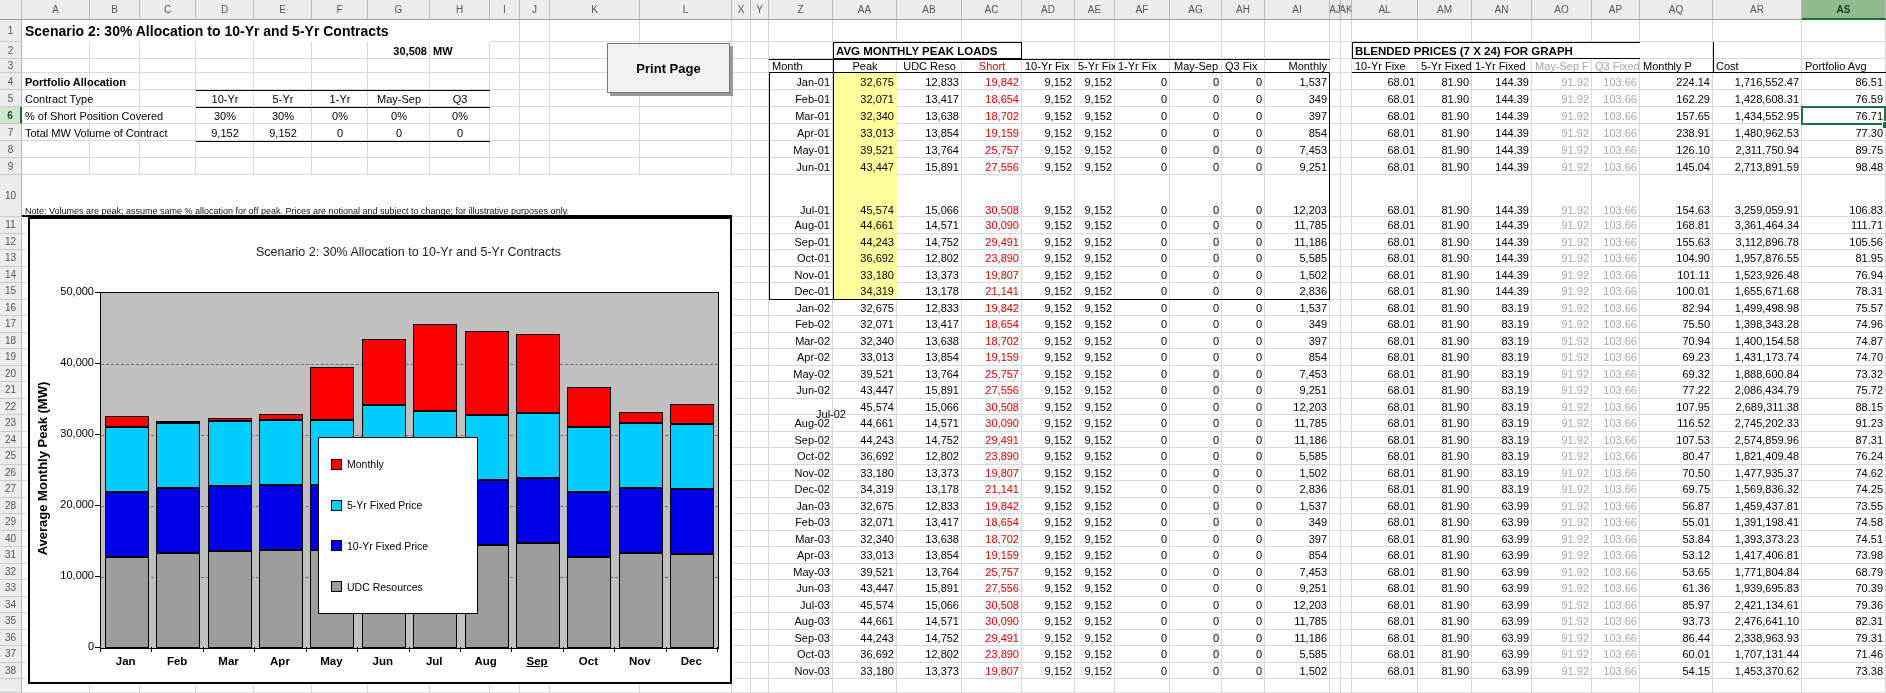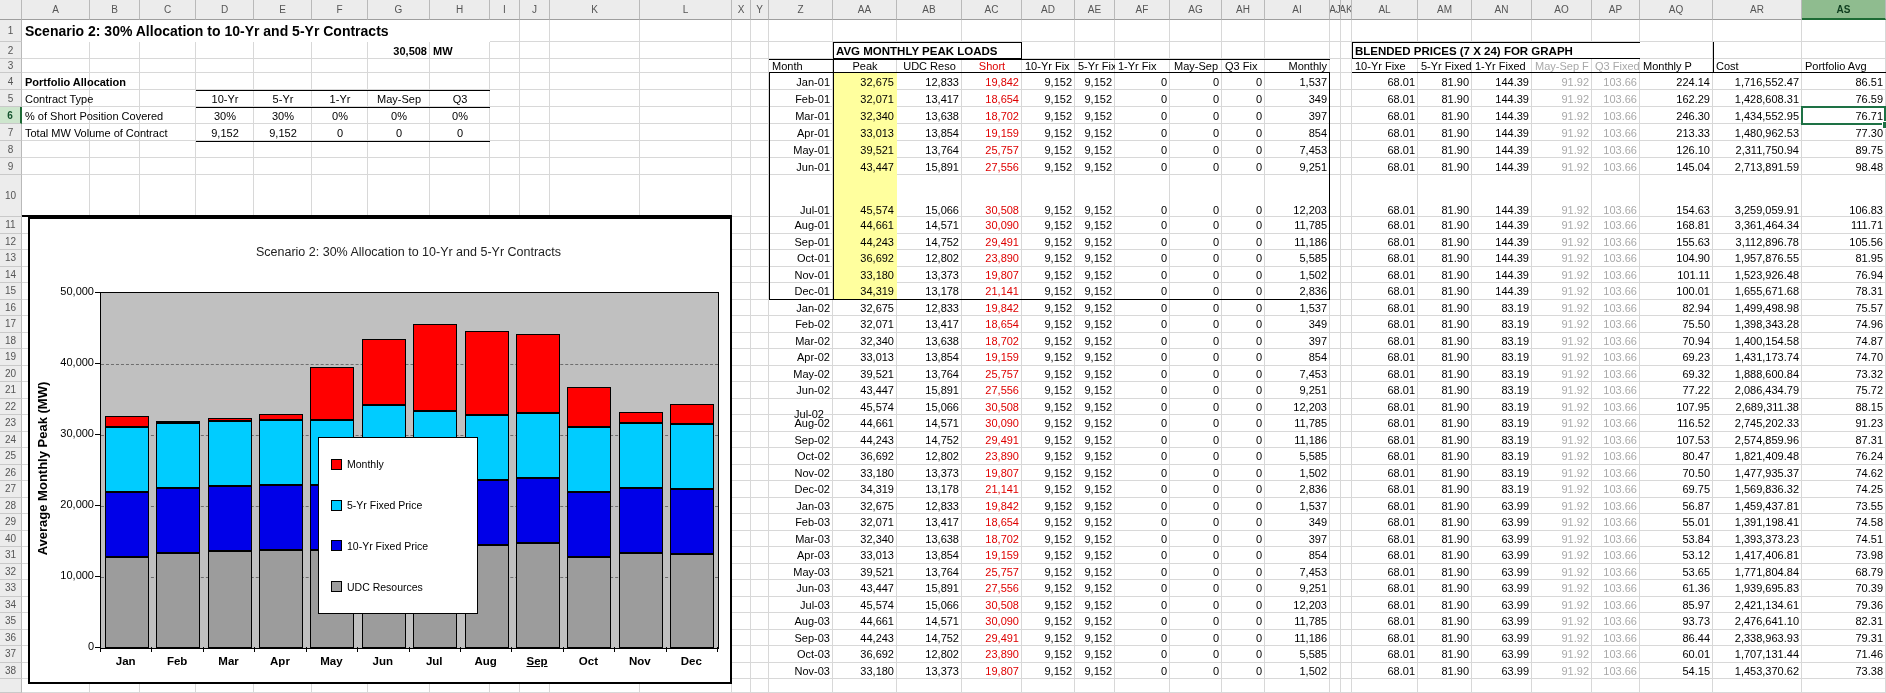--- a/index.html
+++ b/index.html
@@ -1546,20 +1546,21 @@
       <div class="cell ac" style="left: 254px; top: 124px; width: 58px; height: 17px; pointer-events: auto;">9,152</div>
       <div class="cell ac" style="left: 312px; top: 90px; width: 56px; height: 17px; pointer-events: auto;">1-Yr</div>
       <div class="cell ac" style="left: 312px; top: 107px; width: 56px; height: 17px; pointer-events: auto;">0%</div>
       <div class="cell ac" style="left: 312px; top: 124px; width: 56px; height: 17px; pointer-events: auto;">0</div>
       <div class="cell ac" style="left: 368px; top: 90px; width: 62px; height: 17px; pointer-events: auto;">May-Sep</div>
       <div class="cell ac" style="left: 368px; top: 107px; width: 62px; height: 17px; pointer-events: auto;">0%</div>
       <div class="cell ac" style="left: 368px; top: 124px; width: 62px; height: 17px; pointer-events: auto;">0</div>
       <div class="cell ac" style="left: 430px; top: 90px; width: 60px; height: 17px; pointer-events: auto;">Q3</div>
       <div class="cell ac" style="left: 430px; top: 107px; width: 60px; height: 17px; pointer-events: auto;">0%</div>
       <div class="cell ac" style="left: 430px; top: 124px; width: 60px; height: 17px; pointer-events: auto;">0</div>
+      <div class="cell al note white vbot" style="left: 22px; top: 175px; width: 710px; height: 42px; pointer-events: auto;">Note: Volumes are peak; assume same % allocation for off peak.  Prices are notional and subject to change; for illustrative purposes only.</div>
       <div class="cell al bold t115 white" style="left: 833px; top: 42px; width: 189px; height: 17px; pointer-events: auto;">AVG MONTHLY PEAK LOADS</div>
       <div class="cell al bold t115 white" style="left: 1352px; top: 42px; width: 288px; height: 17px; pointer-events: auto;">BLENDED PRICES (7 X 24) FOR GRAPH</div>
       <div class="cell al" style="left: 769px; top: 59px; width: 64px; height: 14px; pointer-events: auto;">Month</div>
       <div class="cell ac" style="left: 833px; top: 59px; width: 64px; height: 14px; pointer-events: auto;">Peak</div>
       <div class="cell ac" style="left: 897px; top: 59px; width: 65px; height: 14px; pointer-events: auto;">UDC Reso</div>
       <div class="cell ac red" style="left: 962px; top: 59px; width: 60px; height: 14px; pointer-events: auto;">Short</div>
       <div class="cell al" style="left: 1022px; top: 59px; width: 53px; height: 14px; pointer-events: auto;">10-Yr Fix</div>
       <div class="cell al" style="left: 1075px; top: 59px; width: 40px; height: 14px; pointer-events: auto;">5-Yr Fix</div>
       <div class="cell al" style="left: 1115px; top: 59px; width: 55px; height: 14px; pointer-events: auto;">1-Yr Fix</div>
       <div class="cell ac" style="left: 1170px; top: 59px; width: 52px; height: 14px; pointer-events: auto;">May-Sep</div>
@@ -1617,39 +1618,39 @@
       <div class="cell ar" style="left: 1075px; top: 107px; width: 40px; height: 17px; pointer-events: auto;">9,152</div>
       <div class="cell ar" style="left: 1115px; top: 107px; width: 55px; height: 17px; pointer-events: auto;">0</div>
       <div class="cell ar" style="left: 1170px; top: 107px; width: 52px; height: 17px; pointer-events: auto;">0</div>
       <div class="cell ar" style="left: 1222px; top: 107px; width: 43px; height: 17px; pointer-events: auto;">0</div>
       <div class="cell ar" style="left: 1265px; top: 107px; width: 65px; height: 17px; pointer-events: auto;">397</div>
       <div class="cell ar" style="left: 1352px; top: 107px; width: 66px; height: 17px; pointer-events: auto;">68.01</div>
       <div class="cell ar" style="left: 1418px; top: 107px; width: 54px; height: 17px; pointer-events: auto;">81.90</div>
       <div class="cell ar" style="left: 1472px; top: 107px; width: 60px; height: 17px; pointer-events: auto;">144.39</div>
       <div class="cell ar gray" style="left: 1532px; top: 107px; width: 60px; height: 17px; pointer-events: auto;">91.92</div>
       <div class="cell ar gray" style="left: 1592px; top: 107px; width: 48px; height: 17px; pointer-events: auto;">103.66</div>
-      <div class="cell ar" style="left: 1640px; top: 107px; width: 73px; height: 17px; pointer-events: auto;">246.30</div>
+      <div class="cell ar" style="left: 1640px; top: 107px; width: 73px; height: 17px; pointer-events: auto;">157.65</div>
       <div class="cell ar" style="left: 1713px; top: 107px; width: 89px; height: 17px; pointer-events: auto;">1,434,552.95</div>
       <div class="cell ar" style="left: 1802px; top: 107px; width: 84px; height: 17px; pointer-events: auto;">76.71</div>
       <div class="cell ar" style="left: 769px; top: 124px; width: 64px; height: 17px; pointer-events: auto;">Apr-01</div>
       <div class="cell ar yellow" style="left: 833px; top: 124px; width: 64px; height: 17px; pointer-events: auto;">33,013</div>
       <div class="cell ar" style="left: 897px; top: 124px; width: 65px; height: 17px; pointer-events: auto;">13,854</div>
       <div class="cell ar red" style="left: 962px; top: 124px; width: 60px; height: 17px; pointer-events: auto;">19,159</div>
       <div class="cell ar" style="left: 1022px; top: 124px; width: 53px; height: 17px; pointer-events: auto;">9,152</div>
       <div class="cell ar" style="left: 1075px; top: 124px; width: 40px; height: 17px; pointer-events: auto;">9,152</div>
       <div class="cell ar" style="left: 1115px; top: 124px; width: 55px; height: 17px; pointer-events: auto;">0</div>
       <div class="cell ar" style="left: 1170px; top: 124px; width: 52px; height: 17px; pointer-events: auto;">0</div>
       <div class="cell ar" style="left: 1222px; top: 124px; width: 43px; height: 17px; pointer-events: auto;">0</div>
       <div class="cell ar" style="left: 1265px; top: 124px; width: 65px; height: 17px; pointer-events: auto;">854</div>
       <div class="cell ar" style="left: 1352px; top: 124px; width: 66px; height: 17px; pointer-events: auto;">68.01</div>
       <div class="cell ar" style="left: 1418px; top: 124px; width: 54px; height: 17px; pointer-events: auto;">81.90</div>
       <div class="cell ar" style="left: 1472px; top: 124px; width: 60px; height: 17px; pointer-events: auto;">144.39</div>
       <div class="cell ar gray" style="left: 1532px; top: 124px; width: 60px; height: 17px; pointer-events: auto;">91.92</div>
       <div class="cell ar gray" style="left: 1592px; top: 124px; width: 48px; height: 17px; pointer-events: auto;">103.66</div>
-      <div class="cell ar" style="left: 1640px; top: 124px; width: 73px; height: 17px; pointer-events: auto;">213.33</div>
+      <div class="cell ar" style="left: 1640px; top: 124px; width: 73px; height: 17px; pointer-events: auto;">238.91</div>
       <div class="cell ar" style="left: 1713px; top: 124px; width: 89px; height: 17px; pointer-events: auto;">1,480,962.53</div>
       <div class="cell ar" style="left: 1802px; top: 124px; width: 84px; height: 17px; pointer-events: auto;">77.30</div>
       <div class="cell ar" style="left: 769px; top: 141px; width: 64px; height: 17px; pointer-events: auto;">May-01</div>
       <div class="cell ar yellow" style="left: 833px; top: 141px; width: 64px; height: 17px; pointer-events: auto;">39,521</div>
       <div class="cell ar" style="left: 897px; top: 141px; width: 65px; height: 17px; pointer-events: auto;">13,764</div>
       <div class="cell ar red" style="left: 962px; top: 141px; width: 60px; height: 17px; pointer-events: auto;">25,757</div>
       <div class="cell ar" style="left: 1022px; top: 141px; width: 53px; height: 17px; pointer-events: auto;">9,152</div>
       <div class="cell ar" style="left: 1075px; top: 141px; width: 40px; height: 17px; pointer-events: auto;">9,152</div>
       <div class="cell ar" style="left: 1115px; top: 141px; width: 55px; height: 17px; pointer-events: auto;">0</div>
       <div class="cell ar" style="left: 1170px; top: 141px; width: 52px; height: 17px; pointer-events: auto;">0</div>
@@ -1890,21 +1891,21 @@
       <div class="cell ar" style="left: 1222px; top: 382px; width: 43px; height: 16.5px; pointer-events: auto;">0</div>
       <div class="cell ar" style="left: 1265px; top: 382px; width: 65px; height: 16.5px; pointer-events: auto;">9,251</div>
       <div class="cell ar" style="left: 1352px; top: 382px; width: 66px; height: 16.5px; pointer-events: auto;">68.01</div>
       <div class="cell ar" style="left: 1418px; top: 382px; width: 54px; height: 16.5px; pointer-events: auto;">81.90</div>
       <div class="cell ar" style="left: 1472px; top: 382px; width: 60px; height: 16.5px; pointer-events: auto;">83.19</div>
       <div class="cell ar gray" style="left: 1532px; top: 382px; width: 60px; height: 16.5px; pointer-events: auto;">91.92</div>
       <div class="cell ar gray" style="left: 1592px; top: 382px; width: 48px; height: 16.5px; pointer-events: auto;">103.66</div>
       <div class="cell ar" style="left: 1640px; top: 382px; width: 73px; height: 16.5px; pointer-events: auto;">77.22</div>
       <div class="cell ar" style="left: 1713px; top: 382px; width: 89px; height: 16.5px; pointer-events: auto;">2,086,434.79</div>
       <div class="cell ar" style="left: 1802px; top: 382px; width: 84px; height: 16.5px; pointer-events: auto;">75.72</div>
-      <div class="cell ar" style="left: 763px; top: 398.5px; width: 64px; height: 31px; pointer-events: auto;">Jul-02</div>
+      <div class="cell ar" style="left: 785px; top: 398.5px; width: 64px; height: 31px; pointer-events: auto;">Jul-02</div>
       <div class="cell ar" style="left: 833px; top: 398.5px; width: 64px; height: 16.5px; pointer-events: auto;">45,574</div>
       <div class="cell ar" style="left: 897px; top: 398.5px; width: 65px; height: 16.5px; pointer-events: auto;">15,066</div>
       <div class="cell ar red" style="left: 962px; top: 398.5px; width: 60px; height: 16.5px; pointer-events: auto;">30,508</div>
       <div class="cell ar" style="left: 1022px; top: 398.5px; width: 53px; height: 16.5px; pointer-events: auto;">9,152</div>
       <div class="cell ar" style="left: 1075px; top: 398.5px; width: 40px; height: 16.5px; pointer-events: auto;">9,152</div>
       <div class="cell ar" style="left: 1115px; top: 398.5px; width: 55px; height: 16.5px; pointer-events: auto;">0</div>
       <div class="cell ar" style="left: 1170px; top: 398.5px; width: 52px; height: 16.5px; pointer-events: auto;">0</div>
       <div class="cell ar" style="left: 1222px; top: 398.5px; width: 43px; height: 16.5px; pointer-events: auto;">0</div>
       <div class="cell ar" style="left: 1265px; top: 398.5px; width: 65px; height: 16.5px; pointer-events: auto;">12,203</div>
       <div class="cell ar" style="left: 1352px; top: 398.5px; width: 66px; height: 16.5px; pointer-events: auto;">68.01</div>
@@ -2209,20 +2210,21 @@
       <div class="ov" style="left: 833px; top: 42px; width: 189px; height: 17px; border: 1px solid rgb(0, 0, 0);"></div>
       <div class="ov" style="left: 769px; top: 59px; width: 561px; height: 14px; border-top: 1px solid rgb(0, 0, 0); border-bottom: 1.5px solid rgb(0, 0, 0);"></div>
       <div class="ov" style="left: 769px; top: 73px; width: 561px; height: 226.5px; border-left: 1px solid rgb(0, 0, 0); border-right: 1px solid rgb(0, 0, 0); border-bottom: 1.5px solid rgb(0, 0, 0);"></div>
       <div class="ov" style="left: 833px; top: 59px; width: 0px; height: 240.5px; border-left: 1px solid rgb(0, 0, 0);"></div>
       <div class="ov" style="left: 1352px; top: 42px; width: 288px; height: 17px; border-top: 1px solid rgb(0, 0, 0); border-left: 1px solid rgb(0, 0, 0); border-bottom: 1px solid rgb(0, 0, 0);"></div>
       <div class="ov" style="left: 1352px; top: 59px; width: 534px; height: 14px; border-bottom: 1.5px solid rgb(0, 0, 0);"></div>
       <div class="ov" style="left: 1713px; top: 42px; width: 0px; height: 31px; border-left: 1.5px solid rgb(0, 0, 0);"></div>
       <div class="ov" style="left: 22px; top: 215px; width: 710px; height: 0px; border-top: 2px solid rgb(0, 0, 0);"></div>
     </div>
 
+  <button id="print-btn">Print Page</button>
 
   <div id="chart">
     <div class="c-sub">Scenario 2: 30% Allocation to 10-Yr and 5-Yr Contracts</div>
     <div class="c-ylabel" id="ylab" style="left: -148px; top: 241.5px; width: 320px; text-align: center; transform-origin: center center;">Average Monthly Peak (MW)</div>
     <div id="plot" style="left: 70px; top: 73px; width: 617px; height: 355px; background: rgb(192, 192, 192);">
         <div class="gl" style="top: 71px;"></div>
         <div class="gl" style="top: 142px;"></div>
         <div class="gl" style="top: 213px;"></div>
         <div class="gl" style="top: 284px;"></div>
         <div class="seg" style="left: 3.70833px; bottom: 0px; width: 44px; height: 91px; background: rgb(156, 156, 156);"></div>

